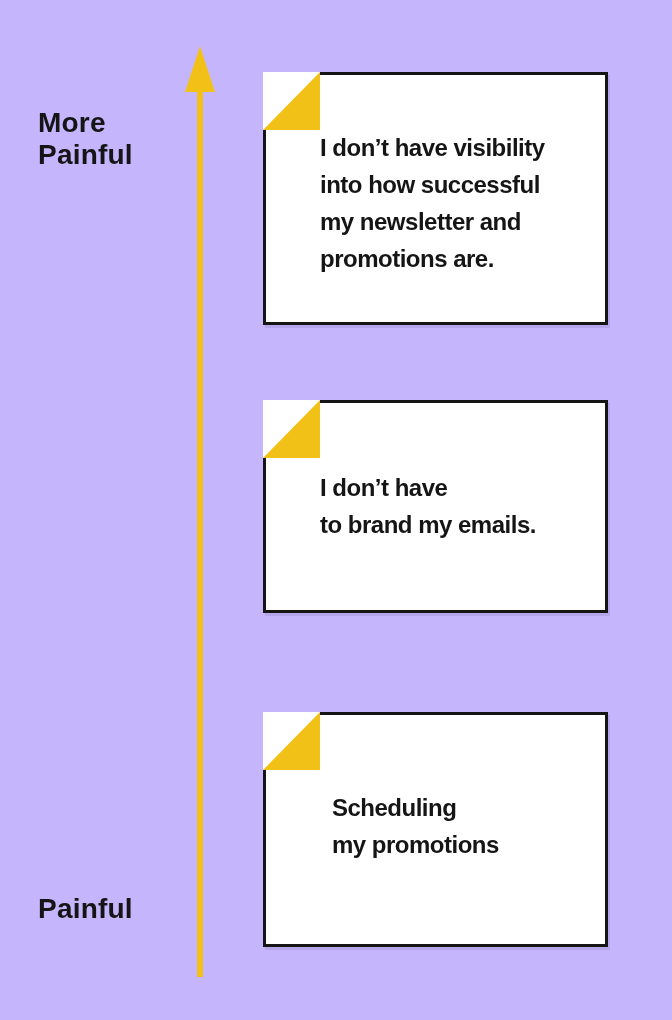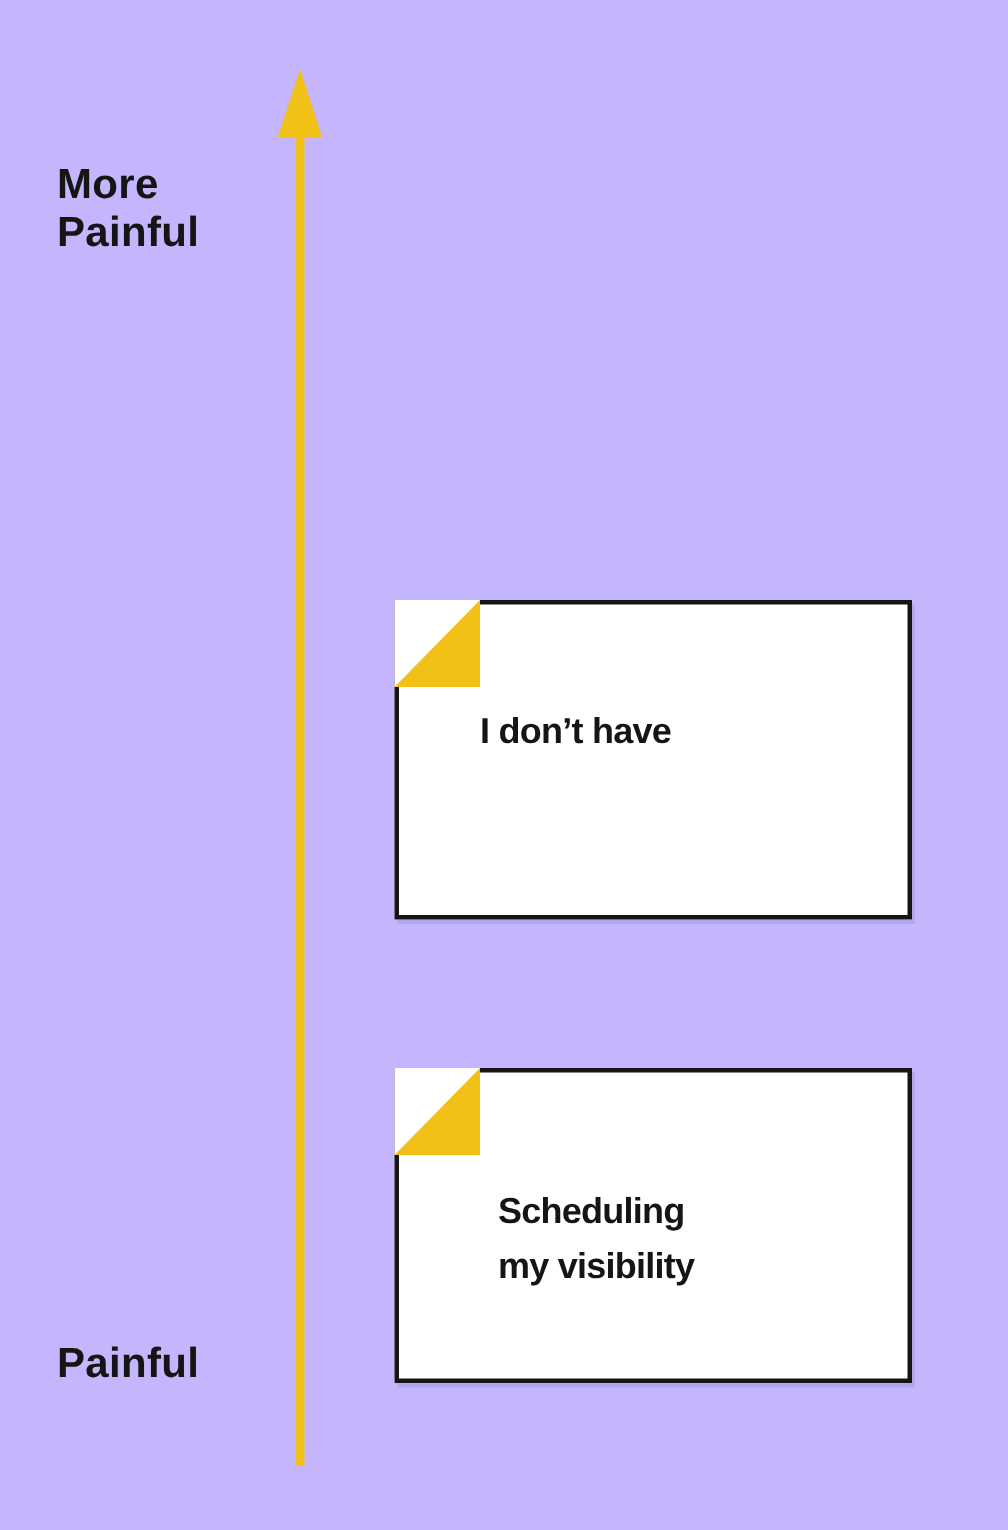--- a/index.html
+++ b/index.html
@@ -56,21 +56,21 @@
   .card {
     position: absolute;
     left: 263px;
     width: 345px;
     background: #ffffff;
     border: 3px solid var(--ink);
     box-shadow: 2px 3px 0 rgba(0,0,0,0.08);
   }
   .card.c1 { top: 72px;  height: 253px; }
   .card.c2 { top: 400px; height: 213px; }
-  .card.c3 { top: 712px; height: 210px; padding-left: 38px; }
+  .card.c3 { top: 712px; height: 235px; padding-left: 38px; }
   .fold {
     position: absolute;
     top: -3px;
     left: -3px;
     width: 57px;
     height: 58px;
     background: #ffffff;
   }
   .fold-tri {
     position: absolute;
@@ -102,33 +102,45 @@
   <div class="arrow-line"></div>
 
   <div class="axis-label more">
     <span>More</span>
     <span>Painful</span>
   </div>
   <div class="axis-label less">
     <span>Painful</span>
   </div>
 
+  <div class="card c1">
+    <div class="fold">
+      <div class="fold-tri"></div>
+    </div>
+    <div class="card-text">
+      <span>I don’t have visibility</span>
+      <span>into how successful</span>
+      <span>my newsletter and</span>
+      <span>promotions are.</span>
+    </div>
+  </div>
 
   <div class="card c2">
     <div class="fold">
       <div class="fold-tri"></div>
     </div>
     <div class="card-text">
       <span>I don’t have</span>
+      <span>to brand my emails.</span>
     </div>
   </div>
 
   <div class="card c3">
     <div class="fold">
       <div class="fold-tri"></div>
     </div>
     <div class="card-text">
       <span>Scheduling</span>
-      <span>my visibility</span>
+      <span>my promotions</span>
     </div>
   </div>
 
 </div>
 
 </body></html>

